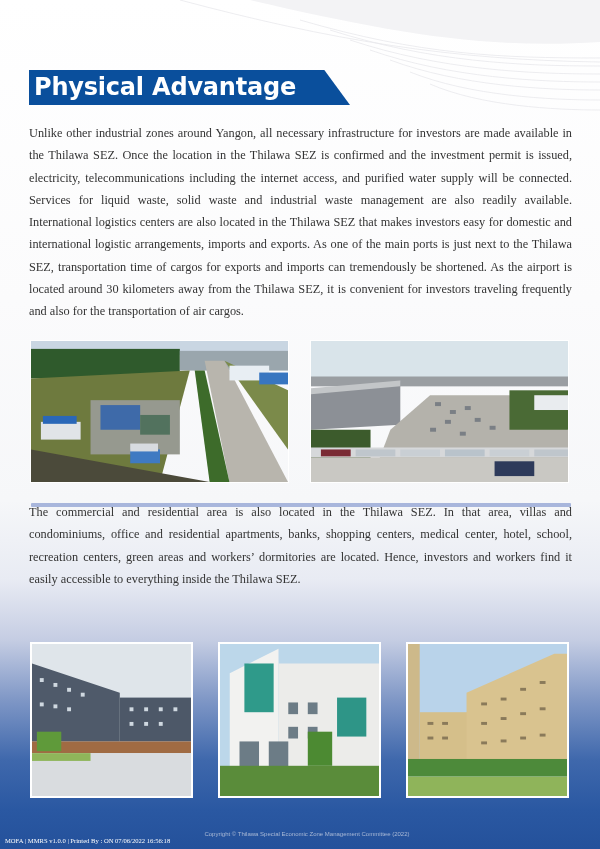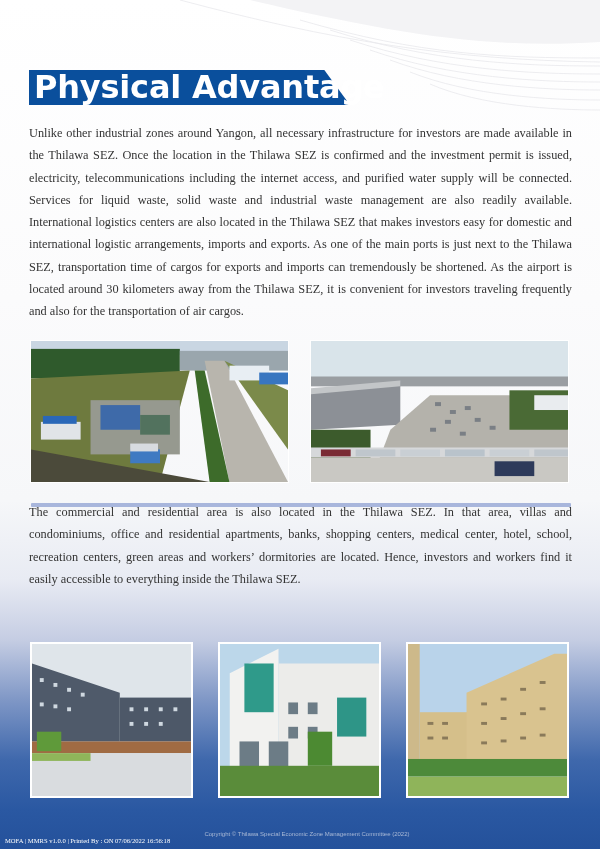--- a/index.html
+++ b/index.html
@@ -16,21 +16,21 @@
       position: absolute; left: 0; top: 0; width: 600px; height: 140px;
       pointer-events: none;
     }
     .title-bar {
       position: absolute; left: 29px; top: 70px; width: 321px; height: 35px;
       background: #0a4f9c;
       clip-path: polygon(0 0, 92% 0, 100% 100%, 0 100%);
     }
     .title-text {
       position: absolute; left: 34px; top: 72px;
-      color: #ffffff; font-size: 32px; letter-spacing: -0.2px;
+      color: #ffffff; font-size: 24px; letter-spacing: -0.2px;
       font-family: "DejaVu Sans", sans-serif;
       line-height: 30px;
     }
     .para {
       position: absolute; left: 29px; width: 543px;
       font-family: Liberation Serif, serif;
       font-size: 12.3px; color: #333333;
       line-height: 22.3px; text-align: justify;
     }
     .para1 { top: 122px; }

